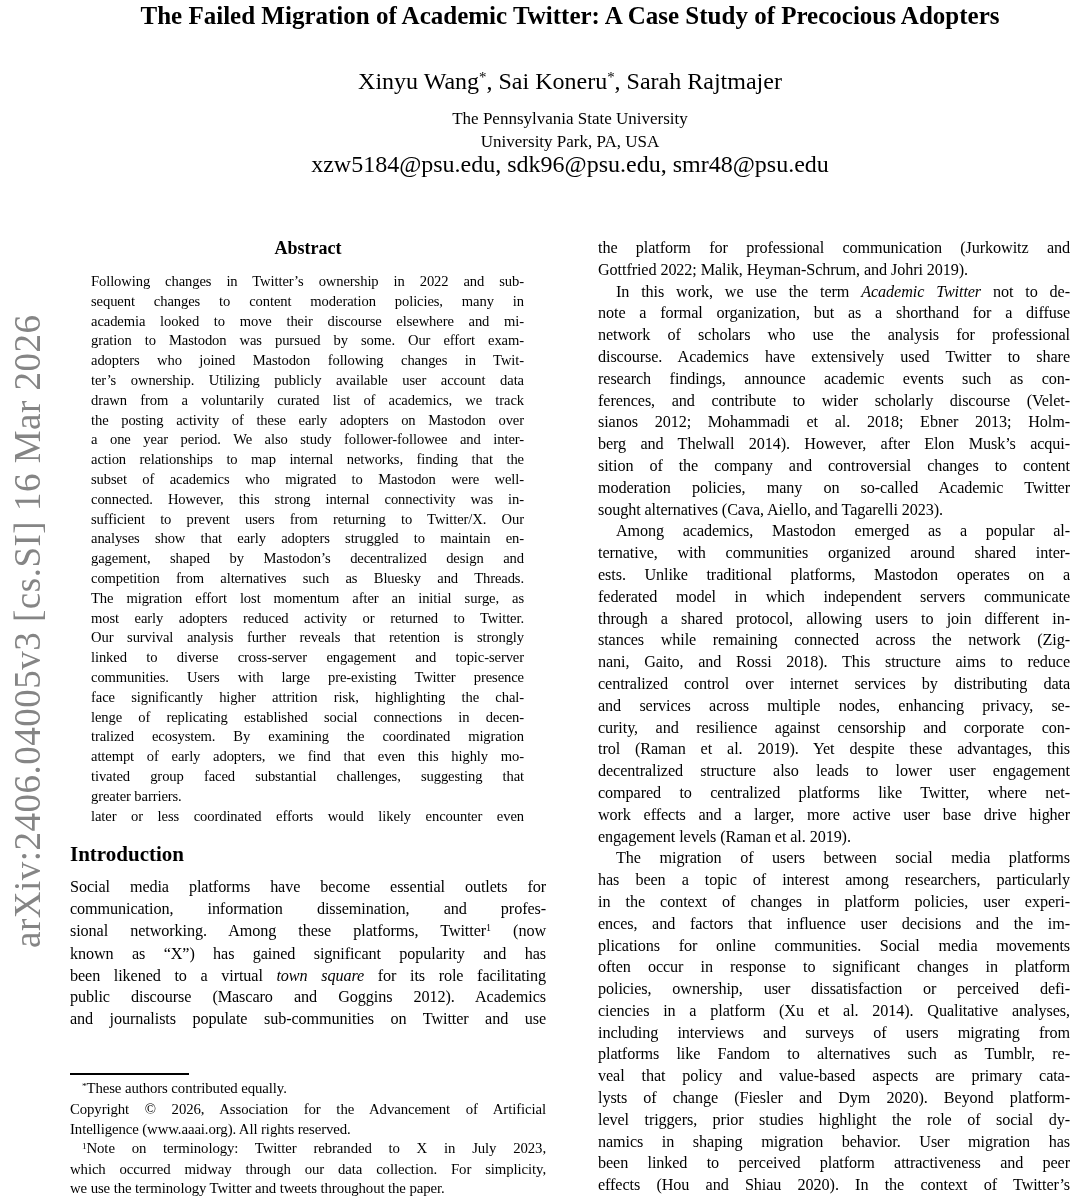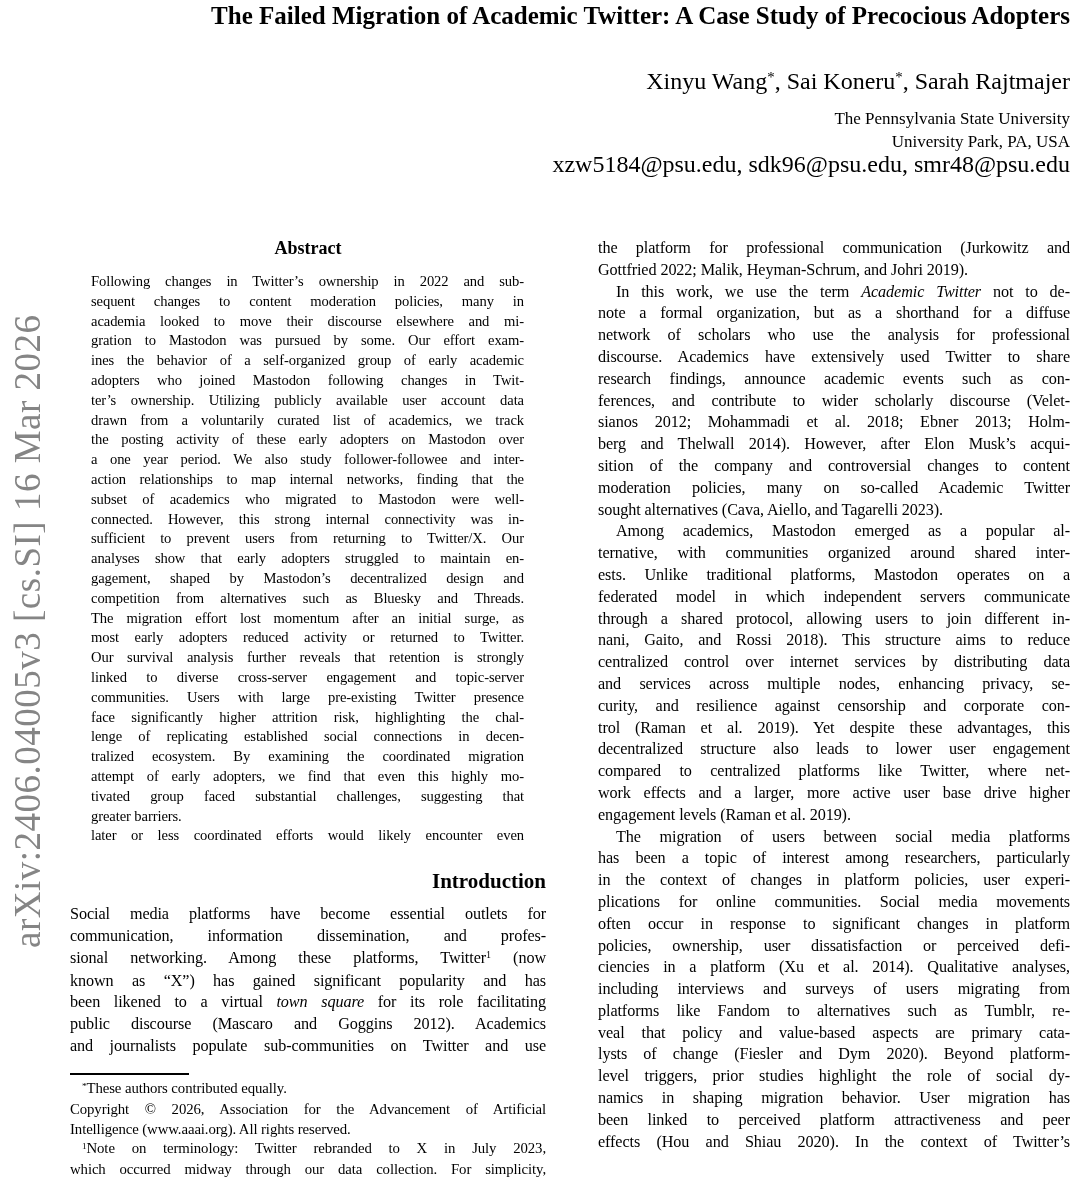--- a/index.html
+++ b/index.html
@@ -21,36 +21,36 @@
     transform-origin: 0 0;
     transform: rotate(-90deg);
     white-space: nowrap;
     font-size: 37px;
     line-height: 40px;
     letter-spacing: 0.5px;
     color: #858585;
   }
 
   
-  .header { position: absolute; left: 70px; top: 2px; width: 1000px; text-align: right; }
+  .header { position: absolute; left: 70px; top: 2px; width: 1000px; text-align: center; }
   .title  { margin: 0; font-size: 25px; font-weight: bold; line-height: 28px; }
   .authors { margin-top: 39px; font-size: 24px; font-weight: normal; line-height: 25px; }
   .affil   { margin-top: 10px; font-size: 17px; line-height: 23px; }
   .affil .emails { font-size: 24px; }
 
   sup { font-size: 62%; vertical-align: baseline; position: relative; top: -0.45em; }
 
   
   .col-left  { position: absolute; left: 70px;  top: 238px; width: 476px; }
   .col-right { position: absolute; left: 598px; top: 238px; width: 472px; }
 
   .abstract-heading { text-align: center; font-size: 18px; font-weight: bold; line-height: 21px; margin-bottom: 13px; }
   .abstract-body { margin: 0 22px 0 21px; font-size: 14.6px; line-height: 19.8px; letter-spacing: -0.1px; }
 
-  .intro-heading { text-align: right; font-size: 21px; font-weight: bold; line-height: 25px; margin-top: 23px; margin-bottom: 10px; }
+  .intro-heading { text-align: left; font-size: 21px; font-weight: bold; line-height: 25px; margin-top: 16px; margin-bottom: 10px; }
 
   .body-text { font-size: 16.2px; line-height: 21.8px; letter-spacing: -0.1px; }
 
   
   .footnotes { position: absolute; left: 70px; top: 1073px; width: 476px; font-size: 14.8px; line-height: 19.3px; letter-spacing: -0.1px; }
   .fn-rule { width: 119px; border-top: 2px solid #000000; margin-bottom: 4px; }
 
   
   .line { text-align: justify; text-align-last: justify; }
   .line.last { text-align-last: left; }
@@ -75,21 +75,20 @@
     </div>
   </header>
 
   <section class="col-left">
     <div class="abstract-heading">Abstract</div>
     <div class="abstract-body para">
         <div class="line">Following changes in Twitter’s ownership in 2022 and sub-</div>
         <div class="line">sequent changes to content moderation policies, many in</div>
         <div class="line">academia looked to move their discourse elsewhere and mi-</div>
         <div class="line">gration to Mastodon was pursued by some. Our effort exam-</div>
-        <div class="line">ines the behavior of a self-organized group of early academic</div>
         <div class="line">adopters who joined Mastodon following changes in Twit-</div>
         <div class="line">ter’s ownership. Utilizing publicly available user account data</div>
         <div class="line">drawn from a voluntarily curated list of academics, we track</div>
         <div class="line">the posting activity of these early adopters on Mastodon over</div>
         <div class="line">a one year period. We also study follower-followee and inter-</div>
         <div class="line">action relationships to map internal networks, finding that the</div>
         <div class="line">subset of academics who migrated to Mastodon were well-</div>
         <div class="line">connected. However, this strong internal connectivity was in-</div>
         <div class="line">sufficient to prevent users from returning to Twitter/X. Our</div>
         <div class="line">analyses show that early adopters struggled to maintain en-</div>
@@ -125,20 +124,21 @@
     <div class="para fn-indent">
         <div class="line last"><sup>*</sup>These authors contributed equally.</div>
       </div>
     <div class="para">
         <div class="line">Copyright © 2026, Association for the Advancement of Artificial</div>
         <div class="line last">Intelligence (www.aaai.org). All rights reserved.</div>
       </div>
     <div class="para fn-indent">
         <div class="line"><sup>1</sup>Note on terminology: Twitter rebranded to X in July 2023,</div>
         <div class="line">which occurred midway through our data collection. For simplicity,</div>
+        <div class="line last">we use the terminology Twitter and tweets throughout the paper.</div>
       </div>
   </section>
 
   <section class="col-right body-text">
     <div class="para">
         <div class="line">the platform for professional communication (Jurkowitz and</div>
         <div class="line last">Gottfried 2022; Malik, Heyman-Schrum, and Johri 2019).</div>
       </div>
     <div class="para indent">
         <div class="line">In this work, we use the term <i>Academic Twitter</i> not to de-</div>
@@ -152,34 +152,36 @@
         <div class="line">sition of the company and controversial changes to content</div>
         <div class="line">moderation policies, many on so-called Academic Twitter</div>
         <div class="line last">sought alternatives (Cava, Aiello, and Tagarelli 2023).</div>
       </div>
     <div class="para indent">
         <div class="line">Among academics, Mastodon emerged as a popular al-</div>
         <div class="line">ternative, with communities organized around shared inter-</div>
         <div class="line">ests. Unlike traditional platforms, Mastodon operates on a</div>
         <div class="line">federated model in which independent servers communicate</div>
         <div class="line">through a shared protocol, allowing users to join different in-</div>
+        <div class="line">stances while remaining connected across the network (Zig-</div>
         <div class="line">nani, Gaito, and Rossi 2018). This structure aims to reduce</div>
         <div class="line">centralized control over internet services by distributing data</div>
         <div class="line">and services across multiple nodes, enhancing privacy, se-</div>
         <div class="line">curity, and resilience against censorship and corporate con-</div>
         <div class="line">trol (Raman et al. 2019). Yet despite these advantages, this</div>
         <div class="line">decentralized structure also leads to lower user engagement</div>
         <div class="line">compared to centralized platforms like Twitter, where net-</div>
         <div class="line">work effects and a larger, more active user base drive higher</div>
         <div class="line last">engagement levels (Raman et al. 2019).</div>
       </div>
     <div class="para indent cont">
         <div class="line">The migration of users between social media platforms</div>
         <div class="line">has been a topic of interest among researchers, particularly</div>
         <div class="line">in the context of changes in platform policies, user experi-</div>
+        <div class="line">ences, and factors that influence user decisions and the im-</div>
         <div class="line">plications for online communities. Social media movements</div>
         <div class="line">often occur in response to significant changes in platform</div>
         <div class="line">policies, ownership, user dissatisfaction or perceived defi-</div>
         <div class="line">ciencies in a platform (Xu et al. 2014). Qualitative analyses,</div>
         <div class="line">including interviews and surveys of users migrating from</div>
         <div class="line">platforms like Fandom to alternatives such as Tumblr, re-</div>
         <div class="line">veal that policy and value-based aspects are primary cata-</div>
         <div class="line">lysts of change (Fiesler and Dym 2020). Beyond platform-</div>
         <div class="line">level triggers, prior studies highlight the role of social dy-</div>
         <div class="line">namics in shaping migration behavior. User migration has</div>

